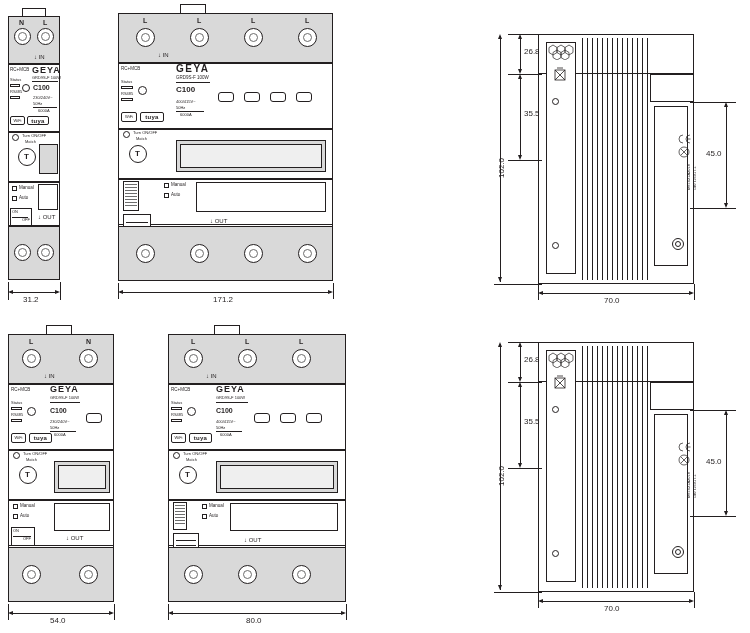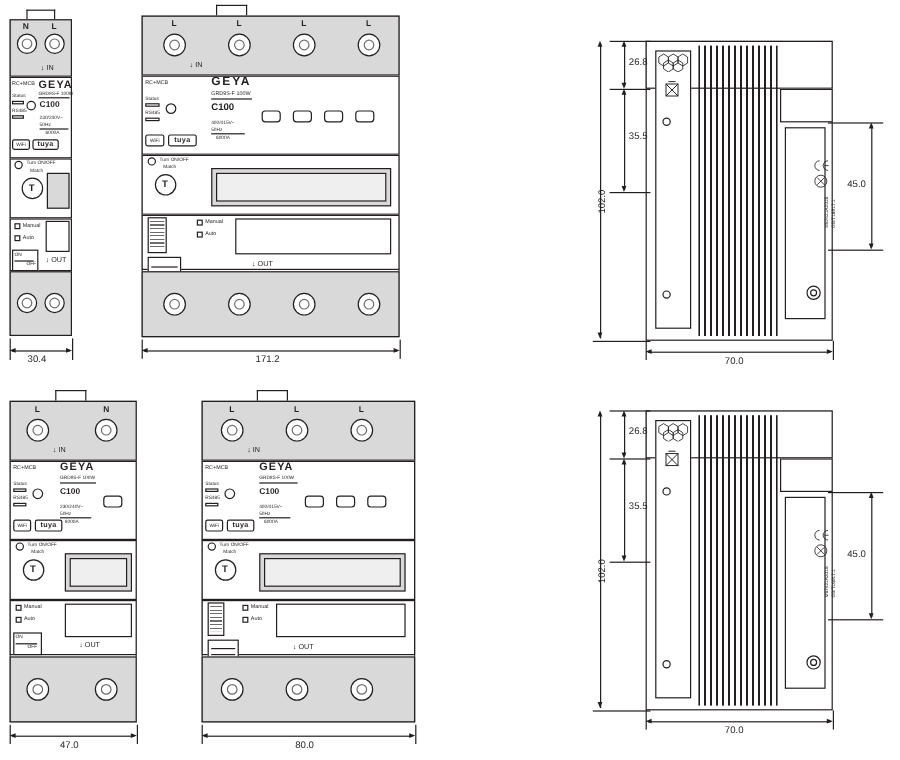--- a/index.html
+++ b/index.html
@@ -102,21 +102,21 @@
     <div class="term" style="left:6px;top:236px;width:17px;height:17px;"></div>
     <div class="termin" style="left:10px;top:240px;width:9px;height:9px;"></div>
     <div class="term" style="left:29px;top:236px;width:17px;height:17px;"></div>
     <div class="termin" style="left:33px;top:240px;width:9px;height:9px;"></div>
 
     <div class="dimvert" style="left:0px;top:274px;height:18px;"></div>
     <div class="dimvert" style="left:52px;top:274px;height:18px;"></div>
     <div class="dimline" style="left:2px;top:284px;width:48px;"></div>
     <div class="arrowL" style="left:0px;top:282px;"></div>
     <div class="arrowR" style="left:47px;top:282px;"></div>
-    <div class="txt t8" style="left:15px;top:288px;">30.4</div>
+    <div class="txt t8" style="left:15px;top:288px;">31.2</div>
   </div>
 
   <div class="abs" style="left:118px;top:4px;width:230px;height:292px;">
 
     <div class="box" style="left:62px;top:0px;width:26px;height:10px;border-bottom:none;"></div>
     <div class="box" style="left:0px;top:9px;width:215px;height:268px;"></div>
 
     <div class="box fillgrey" style="left:0px;top:9px;width:215px;height:50px;"></div>
     <div class="term" style="left:18px;top:24px;width:19px;height:19px;"></div>
     <div class="termin" style="left:23px;top:29px;width:9px;height:9px;"></div>
@@ -258,21 +258,21 @@
     <div class="term" style="left:14px;top:240px;width:19px;height:19px;"></div>
     <div class="termin" style="left:19px;top:245px;width:9px;height:9px;"></div>
     <div class="term" style="left:71px;top:240px;width:19px;height:19px;"></div>
     <div class="termin" style="left:76px;top:245px;width:9px;height:9px;"></div>
 
     <div class="dimvert" style="left:0px;top:279px;height:16px;"></div>
     <div class="dimvert" style="left:106px;top:279px;height:16px;"></div>
     <div class="dimline" style="left:2px;top:288px;width:102px;"></div>
     <div class="arrowL" style="left:0px;top:286px;"></div>
     <div class="arrowR" style="left:101px;top:286px;"></div>
-    <div class="txt t8" style="left:42px;top:292px;">47.0</div>
+    <div class="txt t8" style="left:42px;top:292px;">54.0</div>
   </div>
 
   <div class="abs" style="left:168px;top:325px;width:200px;height:295px;">
 
     <div class="box" style="left:46px;top:0px;width:26px;height:10px;border-bottom:none;"></div>
     <div class="box" style="left:0px;top:9px;width:178px;height:268px;"></div>
 
     <div class="box fillgrey" style="left:0px;top:9px;width:178px;height:50px;"></div>
     <div class="term" style="left:16px;top:24px;width:19px;height:19px;"></div>
     <div class="termin" style="left:21px;top:29px;width:9px;height:9px;"></div>

